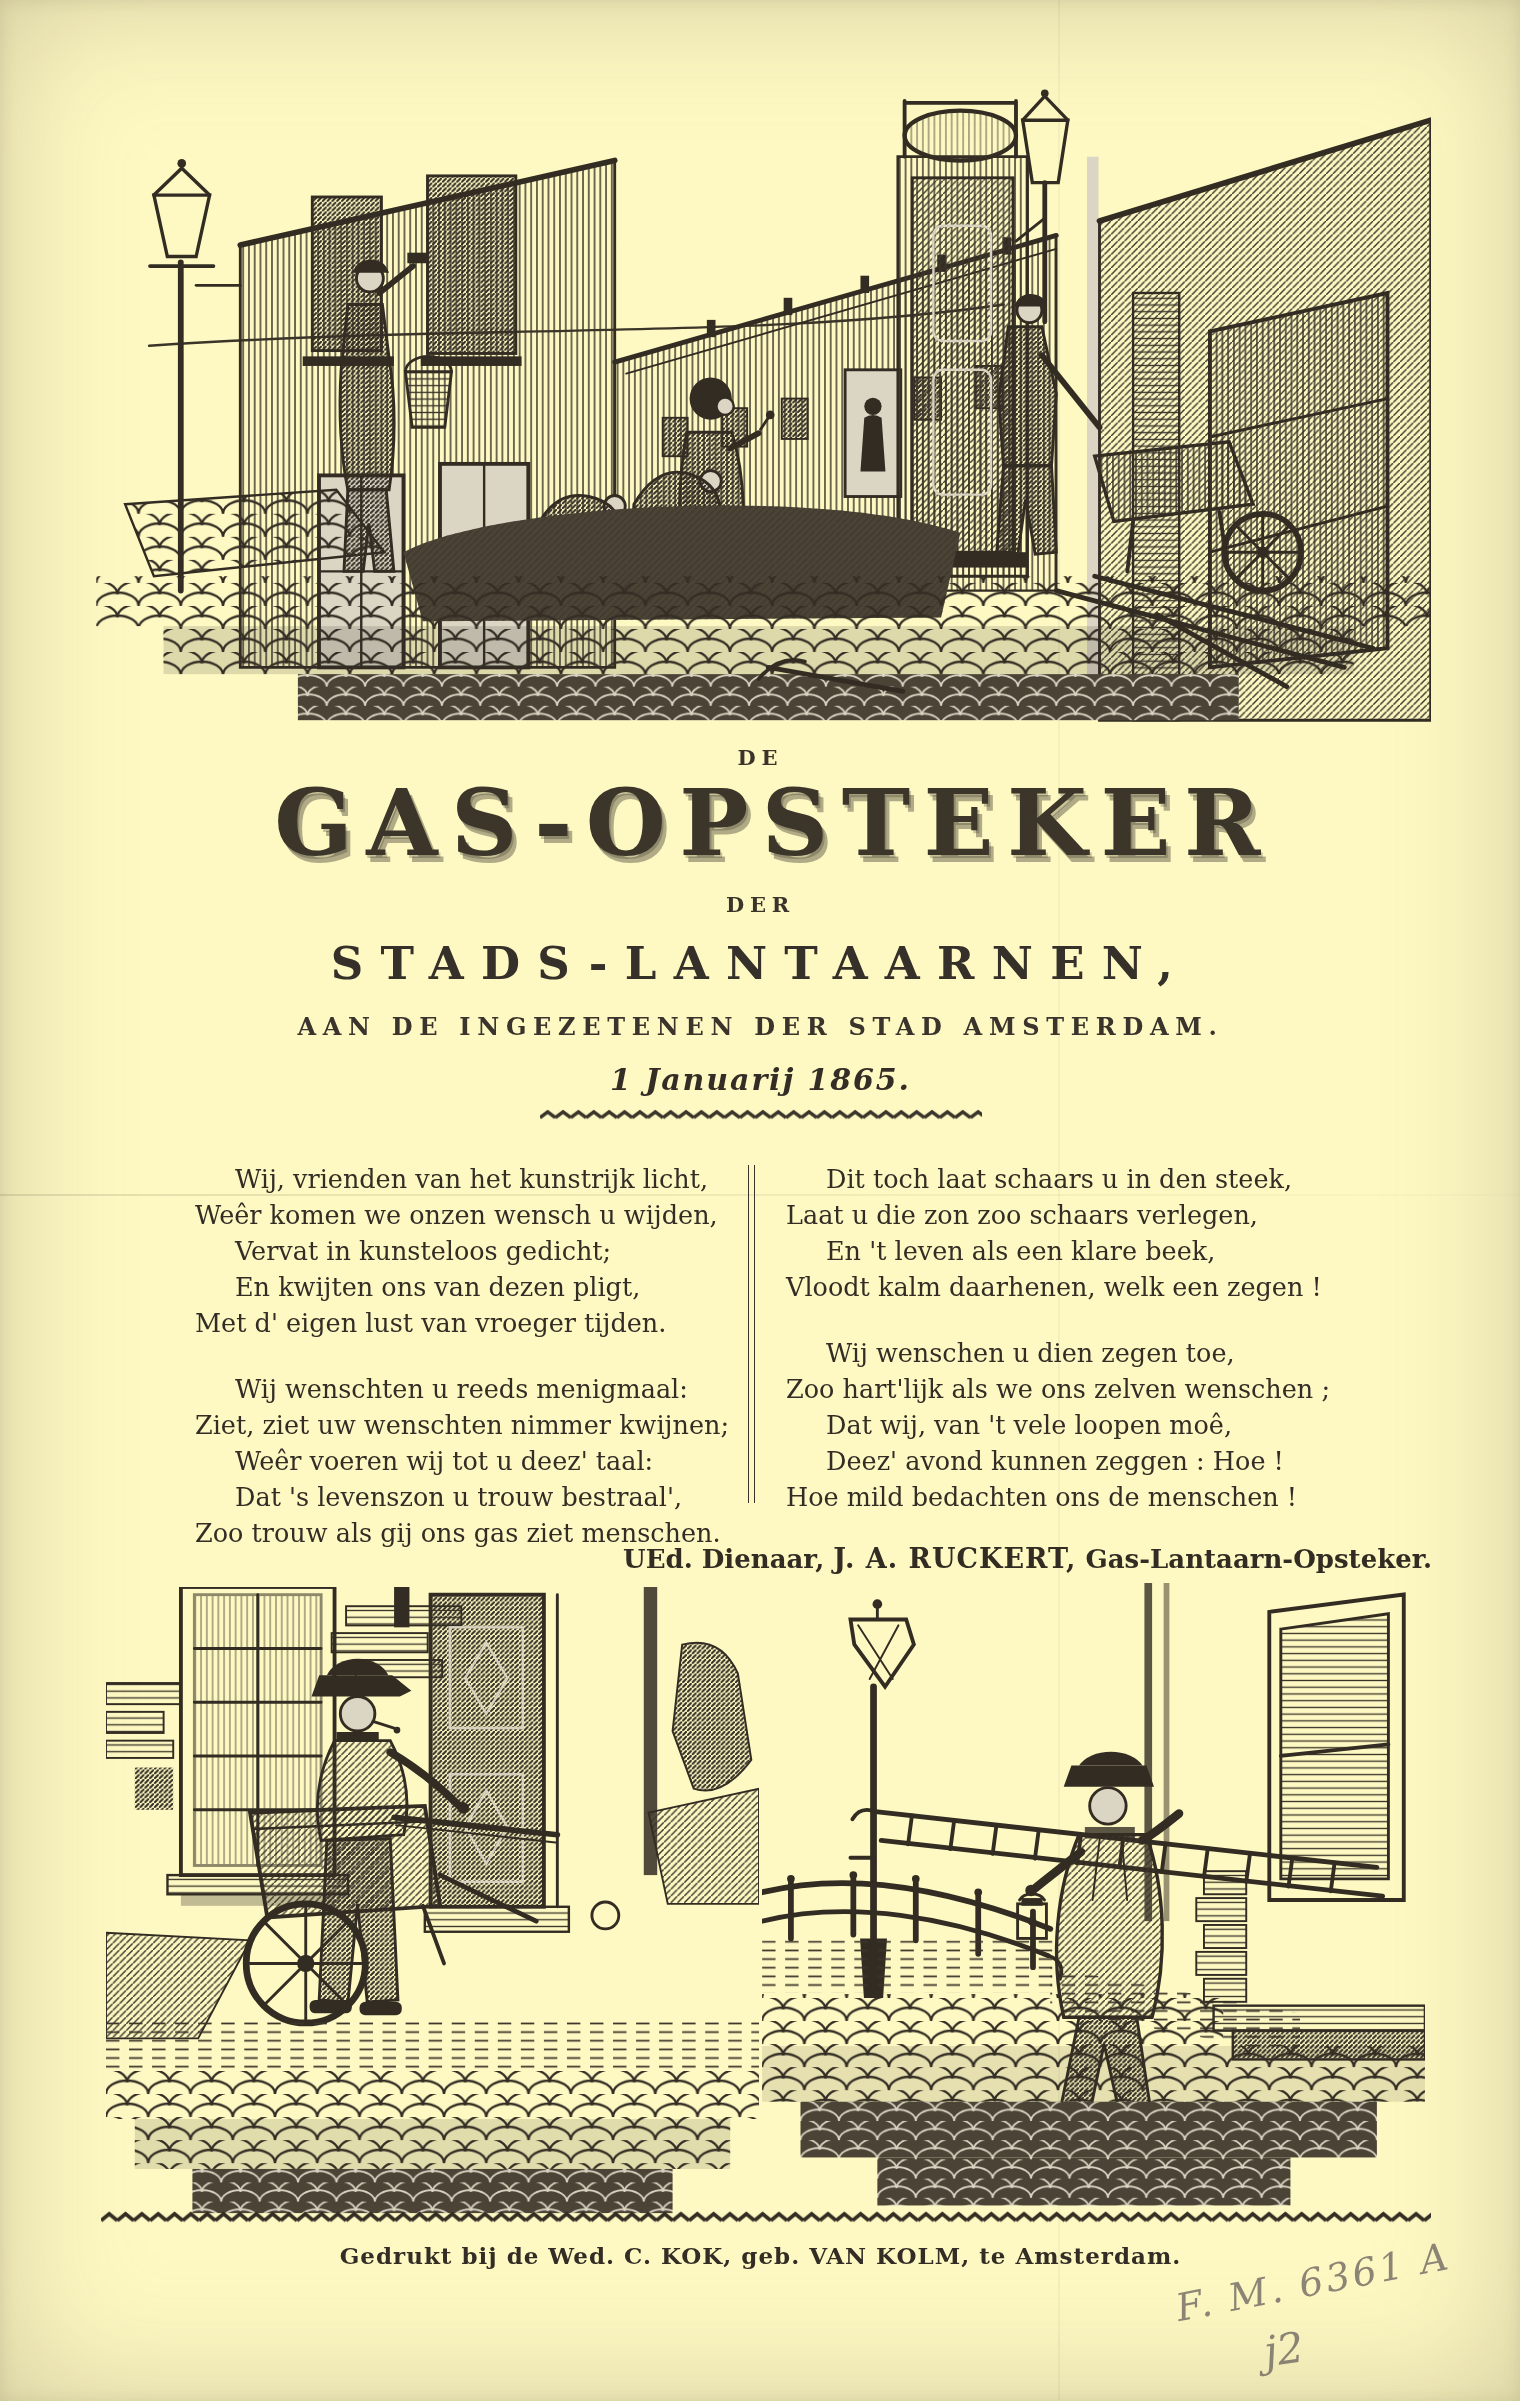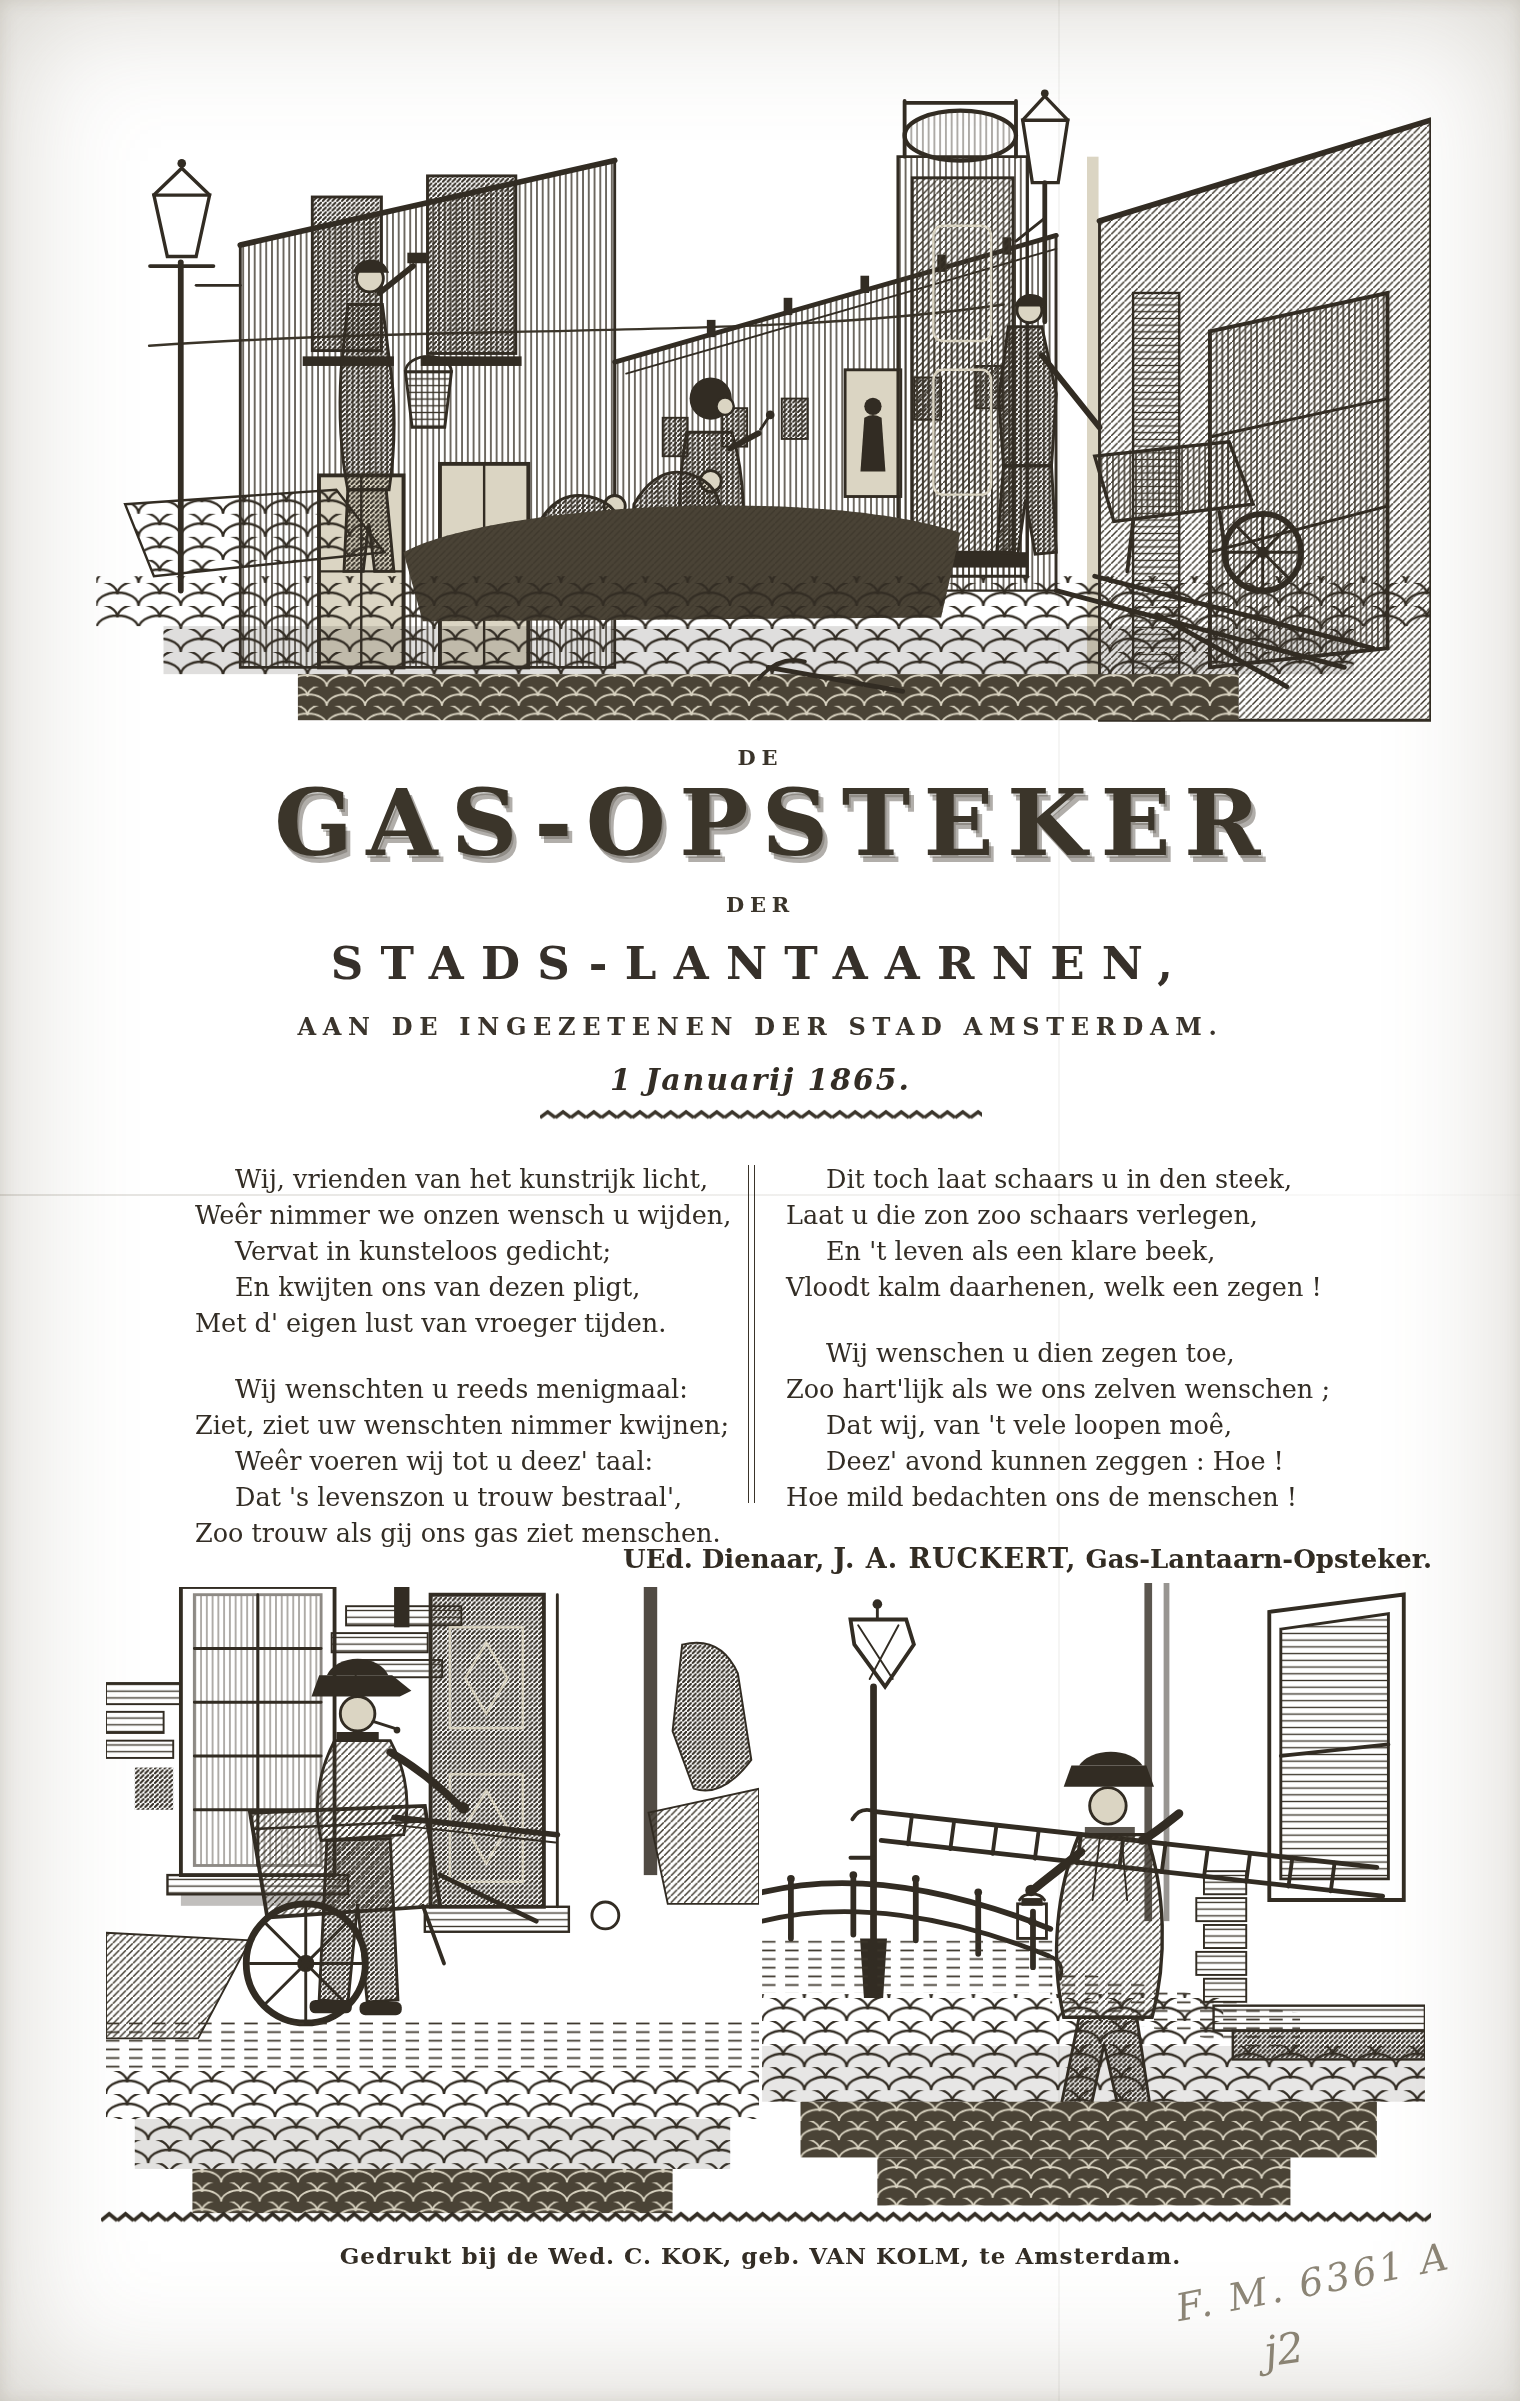--- a/index.html
+++ b/index.html
@@ -1,18 +1,18 @@
 <!DOCTYPE html>
 <html><head>
 <meta charset="utf-8">
 <style>
   html,body{margin:0;padding:0;background:#b9b3a2;}
   .page{
     position:relative; width:1521px; height:2402px; overflow:hidden;
-    background:#ffffff; font-family:"DejaVu Serif",serif; color:#322c23;
+    background:#fef9c3; font-family:"DejaVu Serif",serif; color:#322c23;
   }
   .page::after{
     content:""; position:absolute; inset:0; pointer-events:none;
     box-shadow: inset 0 0 134px rgba(110,100,75,.30), inset 0 0 17.3px rgba(110,100,75,.18);
   }
   .crease-h{position:absolute; left:0; top:1194px; width:100%; height:1.9px;
     background:linear-gradient(to right, rgba(90,80,60,.16), rgba(90,80,60,.02)); }
   .crease-v{position:absolute; left:1058px; top:0; width:1.9px; height:100%;
     background:rgba(90,80,60,.06);}
   .abs{position:absolute;}
@@ -201,21 +201,21 @@
         </defs>
       <rect width="460" height="16" fill="url(#zz1)"></rect>
     </svg>
   </div>
 
   <div class="col-rule"></div>
 
   <div class="abs" style="left:195px; top:1161px; width:552px;">
     <div class="stanza">
       <div class="poem-line ind">Wij, vrienden van het kunstrijk licht,</div>
-      <div class="poem-line">Weêr nimmer we onzen wensch u wijden,</div>
+      <div class="poem-line">Weêr komen we onzen wensch u wijden,</div>
       <div class="poem-line ind">Vervat in kunsteloos gedicht;</div>
       <div class="poem-line ind">En kwijten ons van dezen pligt,</div>
       <div class="poem-line">Met d' eigen lust van vroeger tijden.</div>
     </div>
     <div class="stanza">
       <div class="poem-line ind">Wij wenschten u reeds menigmaal:</div>
       <div class="poem-line">Ziet, ziet uw wenschten nimmer kwijnen;</div>
       <div class="poem-line ind">Weêr voeren wij tot u deez' taal:</div>
       <div class="poem-line ind">Dat 's levenszon u trouw bestraal',</div>
       <div class="poem-line">Zoo trouw als gij ons gas ziet menschen.</div>

